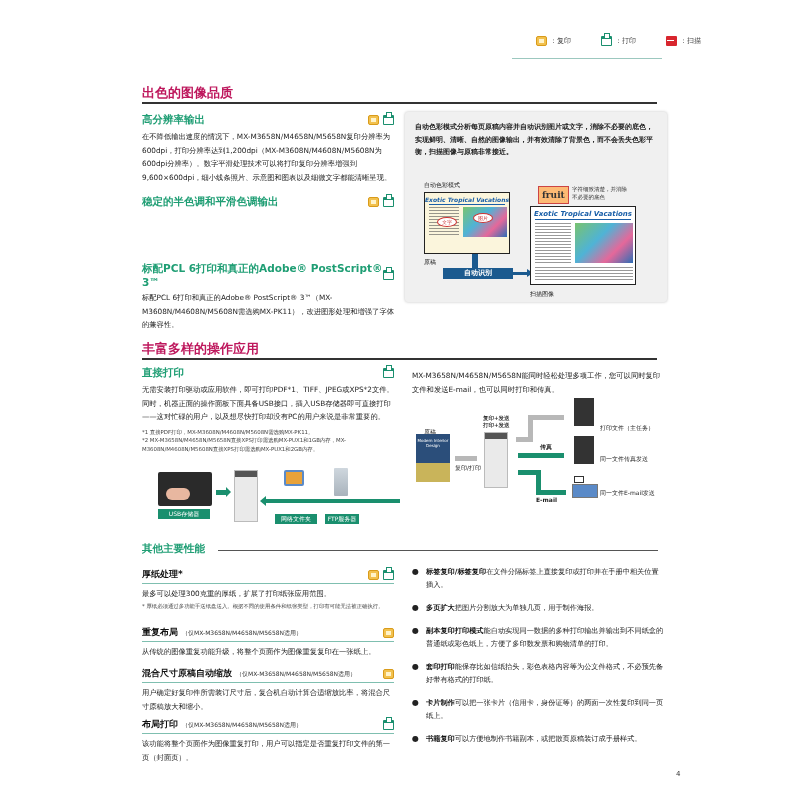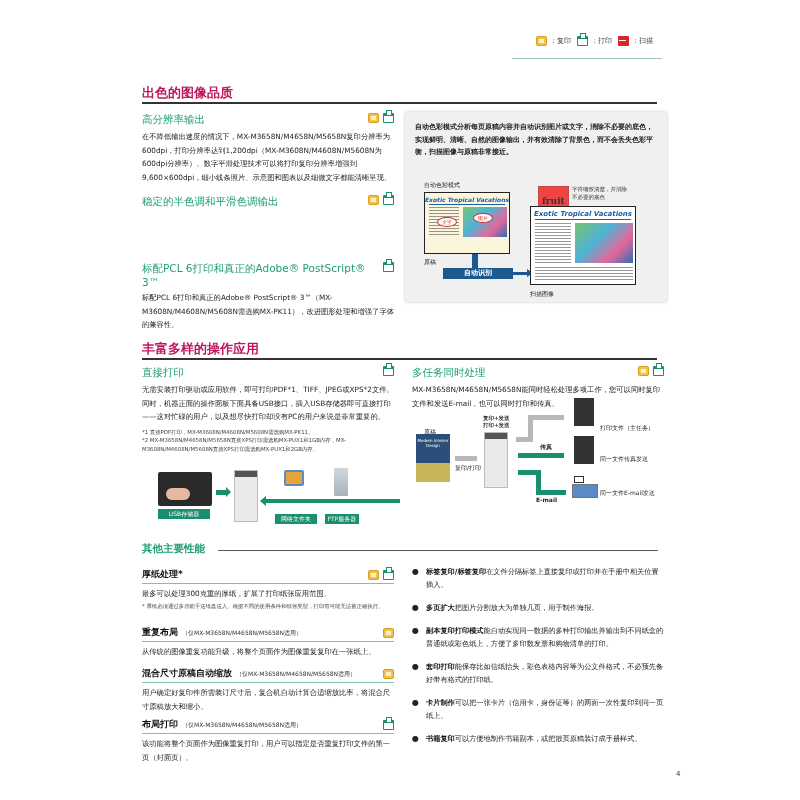--- a/index.html
+++ b/index.html
@@ -1,35 +1,35 @@
 <!DOCTYPE html>
 <html><head>
 <meta charset="utf-8">
 <style>
   * { box-sizing: border-box; margin: 0; padding: 0; }
   html, body { width: 800px; height: 800px; background: #ffffff; overflow: hidden; }
   body { font-family: "DejaVu Sans", "Liberation Sans", sans-serif; color: #333; position: relative; }
 
-  .legend { position: absolute; top: 36px; left: 536px; display: flex; align-items: center; gap: 0; font-size: 7px; color: #444; }
+  .legend { position: absolute; top: 36px; left: 536px; display: flex; align-items: center; gap: 24px; font-size: 7px; color: #444; }
   .legend .item { display: flex; align-items: center; gap: 3px; margin-right: 6px; }
   .legend-line { position: absolute; top: 58px; left: 512px; width: 150px; height: 1px; background: #9cc8bf; }
 
   .ico { display: inline-block; width: 11px; height: 10px; position: relative; vertical-align: middle; }
   .ico.copy { background: #f2c14e; border-radius: 2px; border: 1px solid #d99b1a; }
   .ico.copy::after { content: ""; position: absolute; left: 2px; top: 2px; width: 5px; height: 4px; background: #fff3c9; }
   .ico.print { border: 1.5px solid #1a8f6e; border-top-width: 3px; border-radius: 1px; background: #fff; }
   .ico.print::after { content: ""; position: absolute; left: 2px; top: -6px; width: 4px; height: 4px; border: 1px solid #1a8f6e; background: #fff; }
   .ico.scan { background: #d8262e; border-radius: 1px; }
   .ico.scan::after { content: ""; position: absolute; left: 1px; top: 4px; width: 7px; height: 1px; background: #fff; }
 
   .section-title { position: absolute; left: 142px; font-size: 13px; font-weight: bold; color: #be185d; }
   .section-rule { position: absolute; left: 142px; width: 515px; height: 1.5px; background: #333; }
 
   .col { position: absolute; }
-  .h-green { font-size: 10.5px; color: #1f9e74; font-weight: normal; display: flex; justify-content: space-between; }
+  .h-green { font-size: 10.5px; color: #1f9e74; font-weight: bold; display: flex; justify-content: space-between; align-items: center; }
   .body-text { font-size: 7.3px; line-height: 13.5px; color: #222; margin-top: 3px; }
   .note { font-size: 5.4px; line-height: 8.5px; color: #444; margin-top: 4px; }
   .icons { display: flex; gap: 4px; }
 
   .scan-box { position: absolute; left: 405px; top: 112px; width: 262px; height: 190px; background: #f0f0f0; border-radius: 3px; box-shadow: 0 0 3px rgba(0,0,0,0.25); padding: 6px 10px; }
   .scan-box .h-green { color: #1f9e74; }
   .diagram-label { position: absolute; font-size: 6px; color: #222; }
   .doc { position: absolute; background: #fff; border: 1.5px solid #222; }
   .doc .t { font-size: 6px; color: #1a5fa8; font-weight: bold; text-align: center; margin-top: 3px; font-style: italic; }
   .doc .u { height: 1px; background: #1a5fa8; margin: 1px 4px; }
@@ -111,21 +111,21 @@
   <div class="lines" style="left:4px; top:14px; width:30px; height:30px;"></div>
   <div class="photo" style="left:38px; top:14px; width:44px; height:30px;"></div>
   <div style="position:absolute; left:12px; top:24px; font-size:5px; color:#c33; border:1px solid #c33; border-radius:50%; padding:1px 4px; background:#fff;">文字</div>
   <div style="position:absolute; left:48px; top:20px; font-size:5px; color:#c33; border:1px solid #c33; border-radius:50%; padding:1px 4px; background:#fff;">图片</div>
 </div>
 <div class="diagram-label" style="left:424px; top:258px;">原稿</div>
 <div style="position:absolute; left:472px; top:254px; width:6px; height:14px; background:#1b5a8f;"></div>
 <div class="blue-bar" style="left:443px; top:268px; width:70px; height:11px; line-height:11px;">自动识别</div>
 <div style="position:absolute; left:513px; top:272px; width:14px; height:3px; background:#1b5a8f;"></div>
 <div style="position:absolute; left:527px; top:269px; width:0; height:0; border-left:6px solid #1b5a8f; border-top:4px solid transparent; border-bottom:4px solid transparent;"></div>
-<div style="position:absolute; left:538px; top:186px; font-family:'DejaVu Serif',serif; font-size:9px; font-weight:bold; border:1px solid #c44; background:#ef4444; padding:9px 3px;">fruit</div>
+<div style="position:absolute; left:538px; top:186px; font-family:'DejaVu Serif',serif; font-size:9px; font-weight:bold; border:1px solid #c44; background:#fdba74; padding:3px 3px;">fruit</div>
 <div style="position:absolute; left:572px; top:185px; width:60px; font-size:5.5px; line-height:8px; color:#333;">字符细致清楚，并消除不必要的底色</div>
 <div class="doc" style="left:530px; top:206px; width:106px; height:79px;">
   <div class="t" style="font-size:7px;">Exotic Tropical Vacations</div>
   <div class="u"></div>
   <div class="lines" style="left:4px; top:16px; width:36px; height:40px;"></div>
   <div class="photo" style="left:44px; top:16px; width:58px; height:40px;"></div>
   <div class="lines" style="left:4px; top:60px; width:98px; height:14px;"></div>
 </div>
 <div class="diagram-label" style="left:530px; top:290px;">扫描图像</div>
 
@@ -152,27 +152,20 @@
 <div style="position:absolute; left:226px; top:487px; border-left:5px solid #1a8f6e; border-top:5px solid transparent; border-bottom:5px solid transparent;"></div>
 <div style="position:absolute; left:234px; top:470px; width:24px; height:52px; background:linear-gradient(#555 0 12%, #eaeaea 12% 100%); border:1px solid #bbb;"></div>
 <div style="position:absolute; left:264px; top:499px; width:136px; height:4px; background:#1a8f6e;"></div>
 <div style="position:absolute; left:260px; top:496px; border-right:6px solid #1a8f6e; border-top:5px solid transparent; border-bottom:5px solid transparent;"></div>
 <div style="position:absolute; left:284px; top:470px; width:20px; height:16px; background:#e8a23a; border:2px solid #5a8ac8; border-radius:2px;"></div>
 <div style="position:absolute; left:334px; top:468px; width:14px; height:28px; background:linear-gradient(#cfd7de,#a9b3bc); border-radius:1px;"></div>
 <div style="position:absolute; left:275px; top:514px; width:42px; height:10px; background:#1a8f6e; color:#fff; font-size:6px; text-align:center; line-height:10px;">网络文件夹</div>
 <div style="position:absolute; left:325px; top:514px; width:34px; height:10px; background:#1a8f6e; color:#fff; font-size:6px; text-align:center; line-height:10px;">FTP服务器</div>
 
 <div class="col" style="left:412px; top:366px; width:252px;">
-  <div class="h-green">
-    <span>多任务同时处理</span>
-    <span class="icons">
-        <span class="ico copy"></span>
-        <span class="ico print"></span>
-      </span>
-  </div>
   <div class="body-text">MX-M3658N/M4658N/M5658N能同时轻松处理多项工作，您可以同时复印文件和发送E-mail，也可以同时打印和传真。</div>
 </div>
 
 <div class="diagram-label" style="left:424px; top:428px;">原稿</div>
 <div style="position:absolute; left:416px; top:434px; width:34px; height:48px; background:linear-gradient(#2b4e7a 0 60%, #c9b45a 60% 100%); color:#fff; font-size:4px; text-align:center; padding-top:4px;">Modern Interior Design</div>
 <div style="position:absolute; left:483px; top:415px; font-size:5.5px; font-weight:bold; white-space:pre; line-height:7px;">复印+发送
 打印+发送</div>
 <div class="arrow-gray" style="left:455px; top:456px; width:22px; height:5px;"></div>
 <div class="diagram-label" style="left:455px; top:464px;">复印/打印</div>
 <div style="position:absolute; left:484px; top:432px; width:24px; height:56px; background:linear-gradient(#555 0 12%, #eaeaea 12% 100%); border:1px solid #bbb;"></div>

